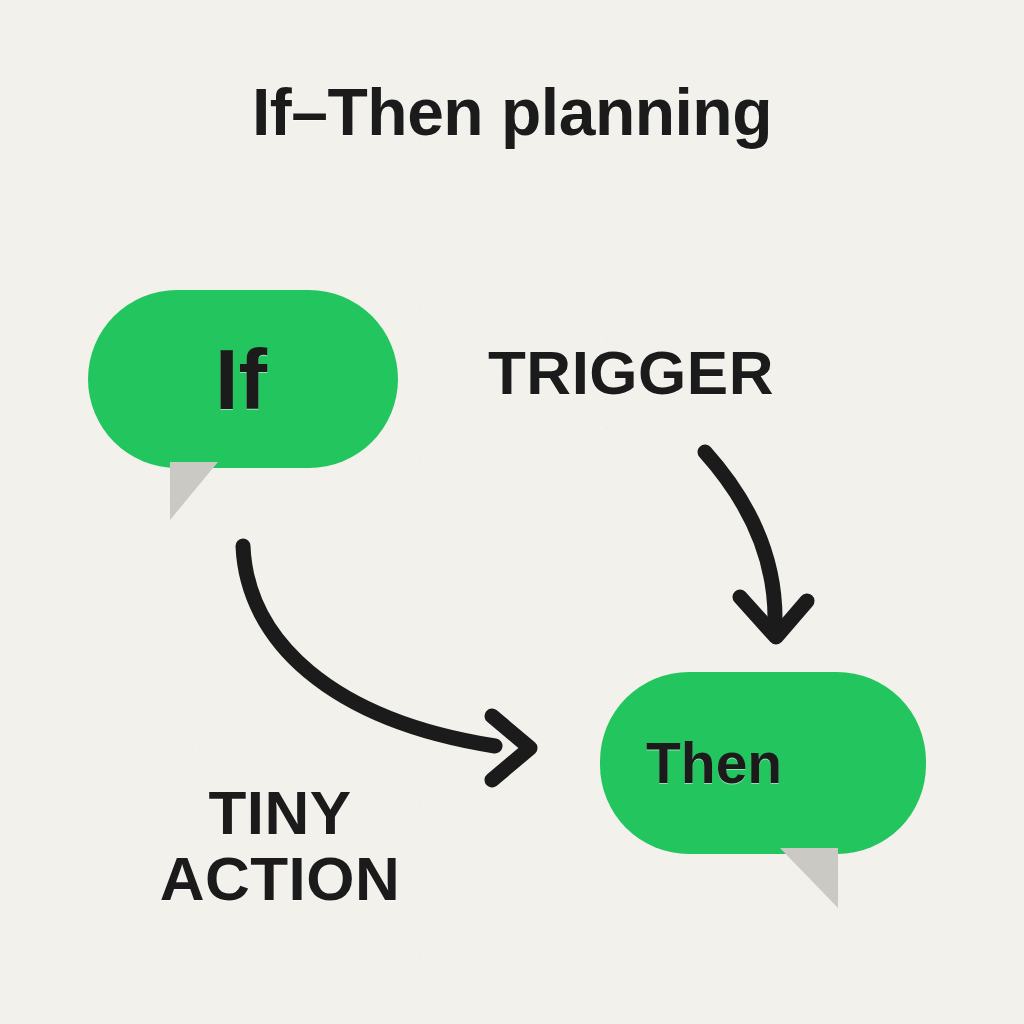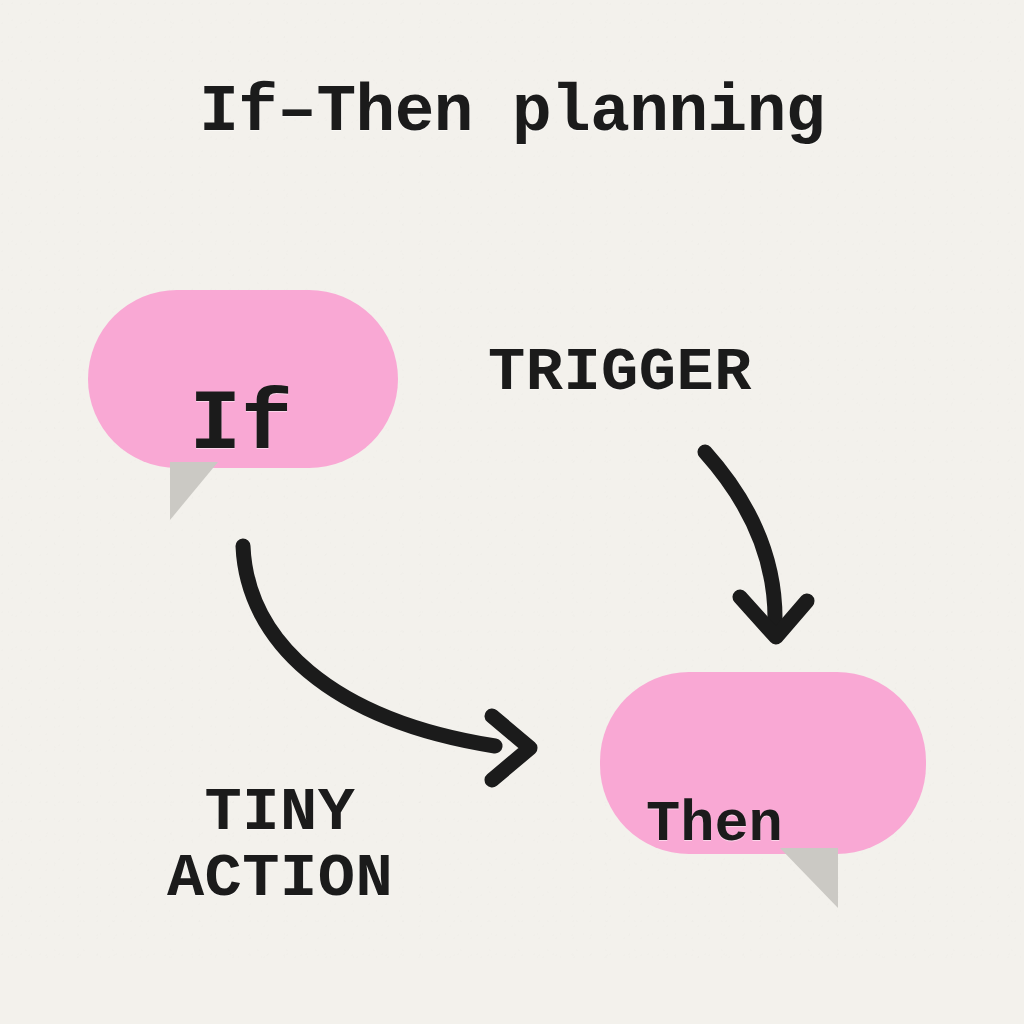--- a/index.html
+++ b/index.html
@@ -11,21 +11,20 @@
     height: 1024px;
     background: #f3f1ec;
     font-family: "Liberation Sans", sans-serif;
     overflow: hidden;
   }
   #canvas {
     position: relative;
     width: 1024px;
     height: 966px;
     background: #f3f1ec;
-    font-family: Liberation Mono, monospace;
   }
   
   #grain {
     position: absolute;
     inset: 0;
     pointer-events: none;
     opacity: .55;
     background-image:
       radial-gradient(circle at 11% 23%, rgba(0,0,0,.018) 0 1px, transparent 1px),
       radial-gradient(circle at 37% 61%, rgba(0,0,0,.015) 0 1px, transparent 1px),
@@ -49,24 +48,24 @@
     text-shadow: 0 1px 0 rgba(255,255,255,.55);
     white-space: nowrap;
   }
 
   
   .bubble-wrap {
     position: absolute;
   }
   .bubble-body {
     position: absolute;
-    background: #f9a8d4;
+    background: #22c55e;
     border-radius: 89px;
     display: flex;
-    align-items: flex-end;
+    align-items: center;
   }
   .bubble-label {
     font-weight: bold;
     color: #1b1b1b;
     text-shadow: 0 1px 0 rgba(255,255,255,.5);
     line-height: 1;
     white-space: nowrap;
   }
   .tail {
     position: absolute;

